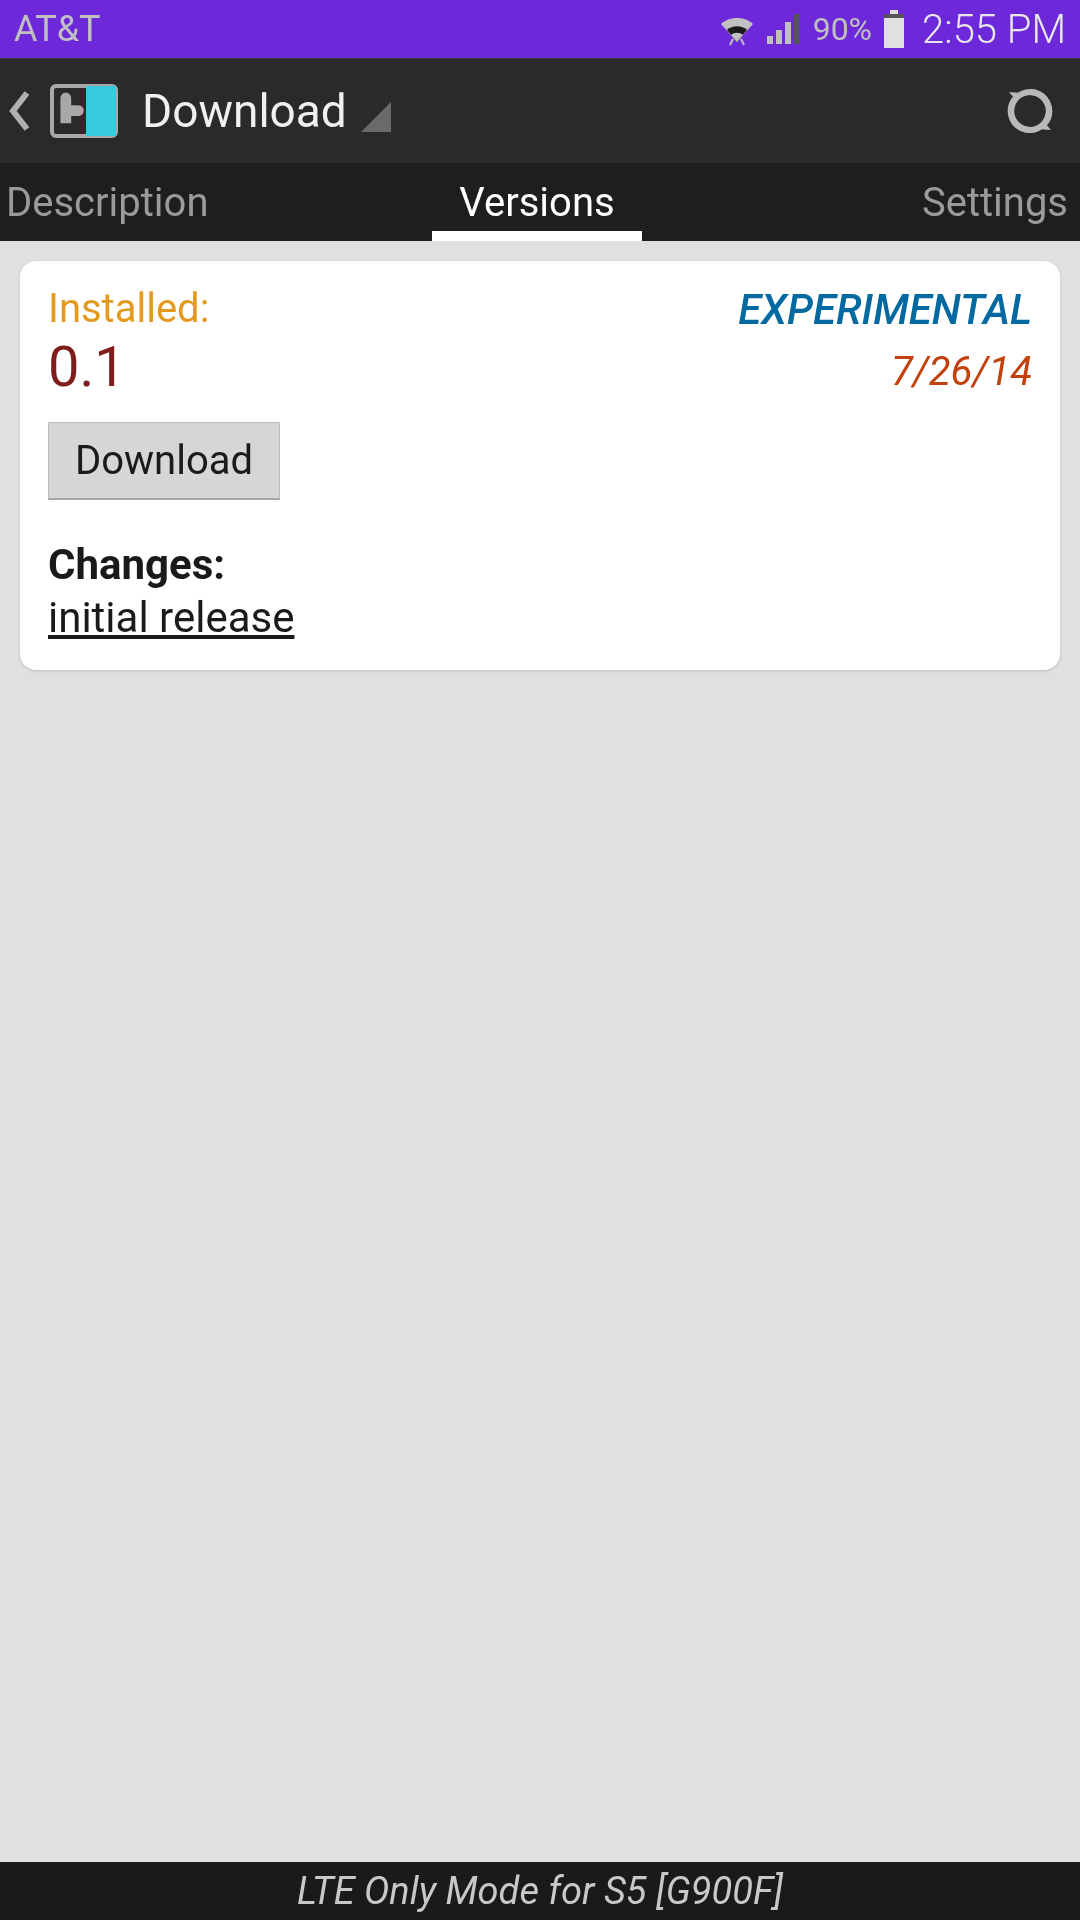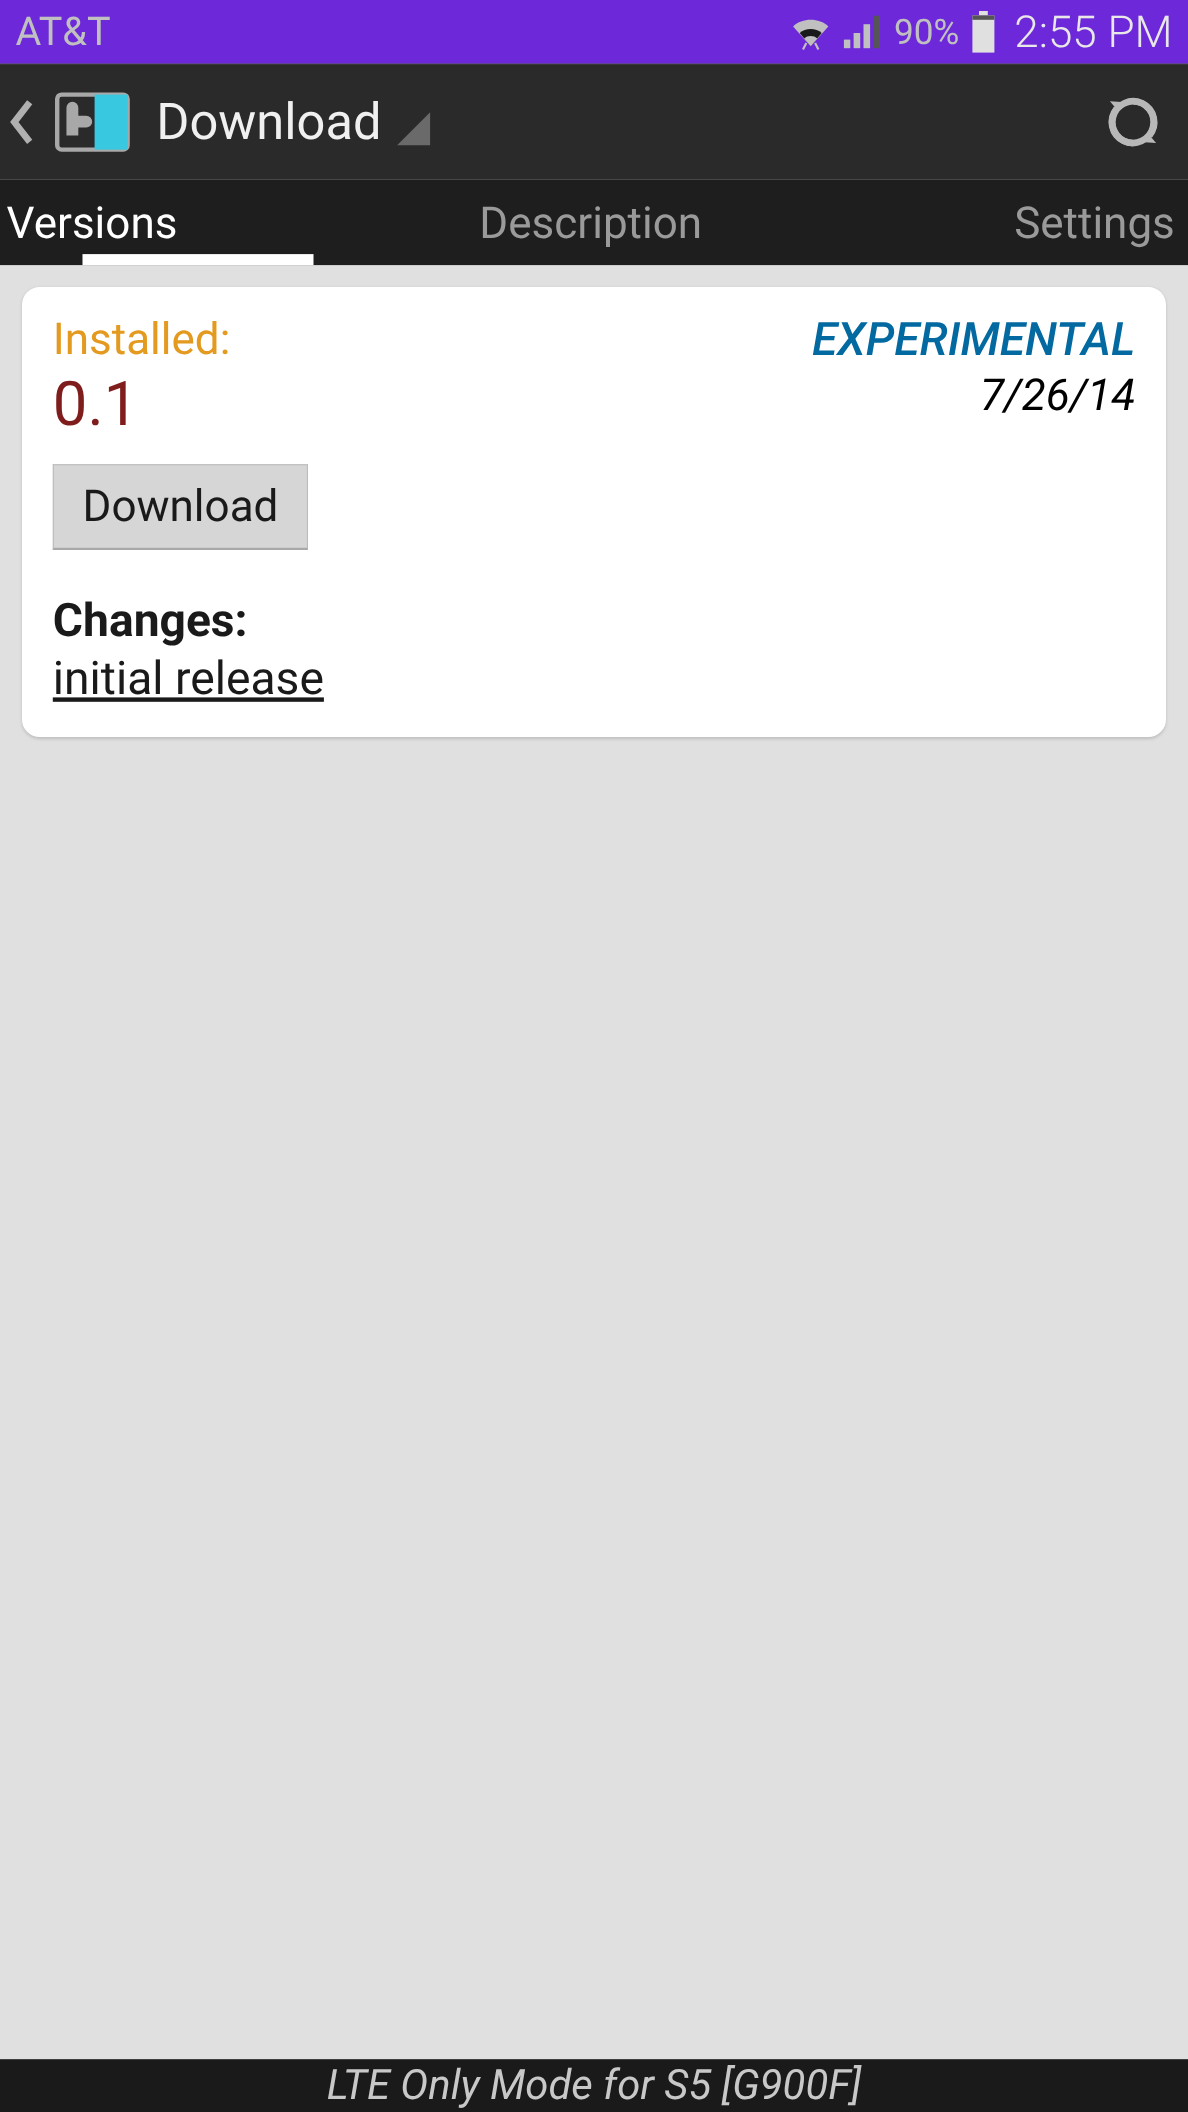--- a/index.html
+++ b/index.html
@@ -108,38 +108,38 @@
       background: #ffffff;
       border-radius: 16px;
       padding: 24px 28px 28px;
       box-shadow: 0 1px 3px rgba(0,0,0,0.15);
     }
     .card-top { display: flex; justify-content: space-between; align-items: flex-start; }
     .installed-label { color: #e39a1f; font-size: 40px; font-weight: 400; }
     .version-number { color: #7f1d1d; font-size: 56px; margin-top: 2px; }
     .right-meta { text-align: right; }
     .experimental { color: #0369a1; font-style: italic; font-size: 42px; font-weight: 500; }
-    .release-date { color: #000000; font-style: italic; font-size: 40px; margin-top: 2px; }
+    .release-date { color: #c2410c; font-style: italic; font-size: 40px; margin-top: 14px; }
     .download-btn {
       margin-top: 22px;
       background: #d6d6d6;
       border: 1px solid #bcbcbc;
       border-bottom: 2px solid #a8a8a8;
       padding: 14px 26px;
       font-size: 40px;
       color: #1a1a1a;
       font-family: inherit;
     }
     .changes-block { margin-top: 40px; }
     .changes-label { font-weight: 700; font-size: 42px; color: #1a1a1a; }
     .changes-text { font-size: 42px; color: #1a1a1a; margin-top: 4px; text-decoration: underline; }
     .bottom-bar {
       position: absolute;
       left: 0; right: 0; bottom: 0;
-      height: 48px;
+      height: 58px;
       background: #1a1a1a;
       color: #c8c8c8;
       font-style: italic;
       font-size: 38px;
       display: flex;
       align-items: center;
       justify-content: center;
     }
   </style>
 </head>
@@ -197,22 +197,22 @@
     <svg width="54" height="54" viewBox="0 0 54 54">
       <path d="M27 8 A19 19 0 1 1 12 15" fill="none" stroke="#b8b8b8" stroke-width="6"></path>
       <path d="M6 8 L12 15 L20 9 Z" fill="#b8b8b8"></path>
       <path d="M27 46 A19 19 0 1 1 42 39" fill="none" stroke="#b8b8b8" stroke-width="6"></path>
       <path d="M48 46 L42 39 L34 45 Z" fill="#b8b8b8"></path>
     </svg>
   </div>
 </div>
 
 <div class="tabs">
+  <div class="tab">Description</div>
   <div class="tab active">Versions</div>
-  <div class="tab">Description</div>
   <div class="tab">Settings</div>
 </div>
 
 <div class="content">
   <div class="card">
     <div class="card-top">
       <div>
         <div class="installed-label">Installed:</div>
         <div class="version-number">0.1</div>
       </div>

